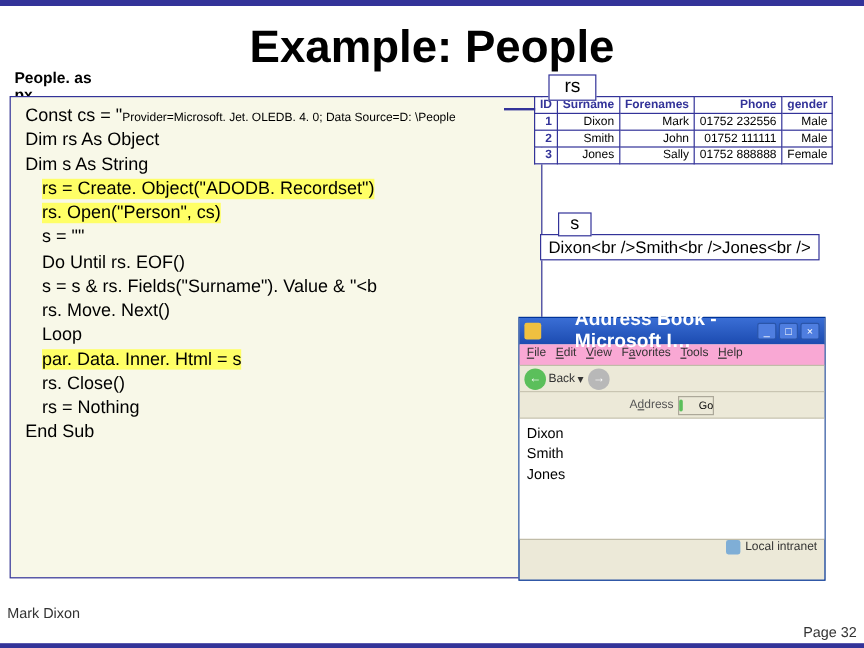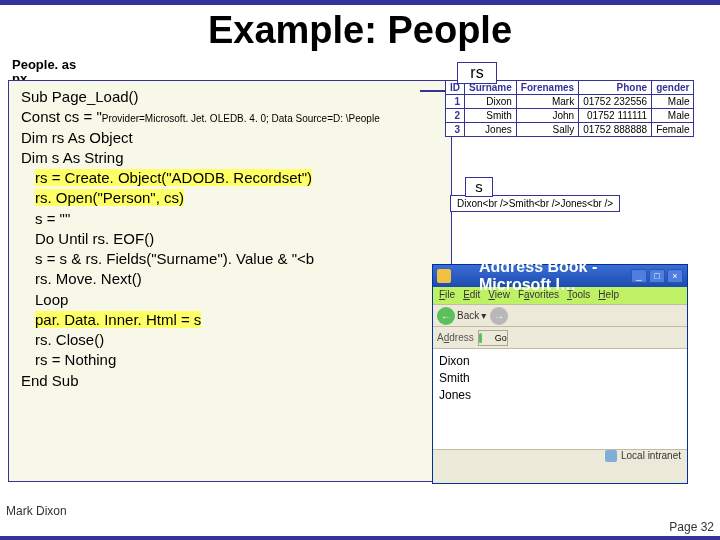--- a/index.html
+++ b/index.html
@@ -1,45 +1,45 @@
 <!DOCTYPE html>
 <html><head>
 <meta charset="utf-8">
 <style>
   * { box-sizing: border-box; margin: 0; padding: 0; }
   body { width: 720px; height: 540px; background: #fff; font-family: Arial, sans-serif; position: relative; overflow: hidden; }
   .topbar { width: 100%; height: 5px; background: #333399; }
-  .title { text-align: center; font-size: 38px; font-weight: bold; color: #000; margin-top: 4px; }
+  .title { text-align: center; font-size: 38px; font-weight: bold; color: #000; margin-top: 14px; }
   .filelabel { position: absolute; top: 58px; left: 12px; font-size: 13px; font-weight: bold; width: 70px; line-height: 1.1; }
   .codebox { position: absolute; top: 80px; left: 8px; width: 444px; height: 402px; background: #f8f8e8; border: 1.5px solid #333399; padding: 6px 6px; font-size: 15px; color: #000; line-height: 1.35; }
   .codebox .line { white-space: nowrap; }
   .indent1 { padding-left: 6px; }
   .indent2 { padding-left: 20px; }
   .indent3 { padding-left: 20px; }
   .small { font-size: 10px; }
   .rs-label { position: absolute; top: 62px; left: 457px; width: 40px; height: 22px; border: 1.5px solid #333399; background: #fff; text-align: center; font-size: 16px; line-height: 20px; z-index: 5; }
   .db-table { position: absolute; top: 80px; left: 445px; border-collapse: collapse; font-size: 10px; z-index: 4; }
   .db-table th, .db-table td { border: 1.5px solid #333399; padding: 1px 4px; background: #fff; text-align: right; }
   .db-table th { color: #333399; font-weight: bold; }
   .db-table .idcell { color: #333399; font-weight: bold; }
   .s-label { position: absolute; top: 177px; left: 465px; width: 28px; height: 20px; border: 1.5px solid #333399; background: #fff; text-align: center; font-size: 15px; line-height: 18px; z-index: 5; }
-  .s-content { position: absolute; top: 195px; left: 450px; border: 1.5px solid #333399; background: #fff; padding: 2px 6px; font-size: 10px; z-index: 4; white-space: nowrap; }
+  .s-content { position: absolute; top: 195px; left: 450px; border: 1.5px solid #333399; background: #fff; padding: 2px 6px; font-size: 14px; z-index: 4; white-space: nowrap; }
   .browser { position: absolute; top: 264px; left: 432px; width: 256px; height: 220px; border: 1px solid #003399; background: #ece9d8; font-size: 11px; z-index: 2; }
   .browser-titlebar { height: 22px; background: linear-gradient(#3a6ed5,#1c4bb0); color: #fff; display: flex; align-items: center; padding: 0 4px; }
   .browser-titlebar .icon { width: 14px; height: 14px; background: #f0c040; margin-right: 4px; border-radius: 2px; }
   .browser-titlebar .text { font-weight: bold; flex: 1; font-size: 16px; margin-left: 24px; }
   .browser-titlebar .winbtns { display: flex; gap: 2px; }
   .browser-titlebar .winbtn { width: 16px; height: 14px; background: #4f7ee0; border: 1px solid #2a55aa; color: #fff; font-size: 9px; text-align: center; line-height: 12px; border-radius: 2px; }
-  .browser-menu { height: 18px; background: #bef264; color: #333; display: flex; gap: 8px; padding: 2px 6px; font-size: 10px; border-bottom: 1px solid #c0bca8; }
+  .browser-menu { height: 18px; background: #f9a8d4; color: #333; display: flex; gap: 8px; padding: 2px 6px; font-size: 10px; border-bottom: 1px solid #c0bca8; }
   .browser-menu span u { text-decoration: underline; }
   .browser-toolbar { height: 22px; background: #ece9d8; display: flex; align-items: center; padding: 0 4px; gap: 4px; border-bottom: 1px solid #c0bca8; }
   .browser-toolbar .back { display: flex; align-items: center; gap: 2px; color: #333; font-size: 10px; }
   .browser-toolbar .circle { width: 18px; height: 18px; border-radius: 9px; background: #5bbf5b; display: inline-flex; align-items: center; justify-content: center; color: #fff; font-size: 10px; }
   .browser-toolbar .circle.gray { background: #b8b8b8; }
-  .browser-addr { height: 22px; background: #ece9d8; display: flex; align-items: center; padding: 0 4px; gap: 4px; border-bottom: 1px solid #c0bca8; }
+  .browser-addr { height: 22px; background: #ece9d8; display: flex; align-items: center; padding: 0 4px; gap: 4px; border-bottom: 1px solid #c0bca8; justify-content: center; }
   .browser-addr .lbl { font-size: 10px; color: #555; }
   .browser-addr input { flex: 1; height: 16px; font-size: 10px; padding: 0 2px; border: 1px solid #7f9db9; }
   .browser-addr .go { width: 30px; height: 16px; background: #ece9d8; border: 1px solid #aca899; font-size: 9px; display: flex; align-items: center; justify-content: center; gap: 13px; }
   .browser-addr .go .sq { width: 10px; height: 10px; background: #5bbf5b; border-radius: 2px; }
   .browser-body { background: #fff; height: 100px; padding: 4px 6px; font-size: 12px; line-height: 1.4; }
   .browser-status { height: 18px; border-top: 1px solid #c0bca8; display: flex; justify-content: flex-end; padding: 0 6px; gap: 4px; font-size: 10px; color: #333; }
   .browser-status .ic { width: 12px; height: 12px; background: #7faed6; border-radius: 2px; }
   .hl { background: #ffff66; }
   .arrow-dbrs { position: absolute; top: 90px; left: 420px; width: 40px; height: 2px; background: #333399; z-index: 3; }
   .arrow-dbrs::after { content: ""; position: absolute; right: -1px; top: -4px; width: 0; height: 0; border-left: 8px solid #333399; border-top: 5px solid transparent; border-bottom: 5px solid transparent; }
@@ -48,21 +48,20 @@
   .footer-r { position: absolute; bottom: 6px; right: 6px; font-size: 12px; color: #333; }
 </style>
 </head>
 <body>
 
 <div class="topbar"></div>
 <div class="title">Example: People</div>
 <div class="filelabel">People. as px</div>
 
 <div class="codebox">
-  <div class="line indent1">Sub Page_Load()</div>
   <div class="line indent1">
     <span>Const cs = "</span><span class="small">Provider=Microsoft. Jet. OLEDB. 4. 0; Data Source=D: \People</span>
   </div>
   <div class="line indent1">Dim rs As Object</div>
   <div class="line indent1">Dim s As String</div>
   <div class="line indent2"><span class="hl">rs = Create. Object("ADODB. Recordset")</span></div>
   <div class="line indent2"><span class="hl">rs. Open("Person", cs)</span></div>
   <div class="line indent2">s = ""</div>
   <div class="line indent2">Do Until rs. EOF()</div>
   <div class="line indent3">s = s &amp; rs. Fields("Surname"). Value &amp; "&lt;b</div>

